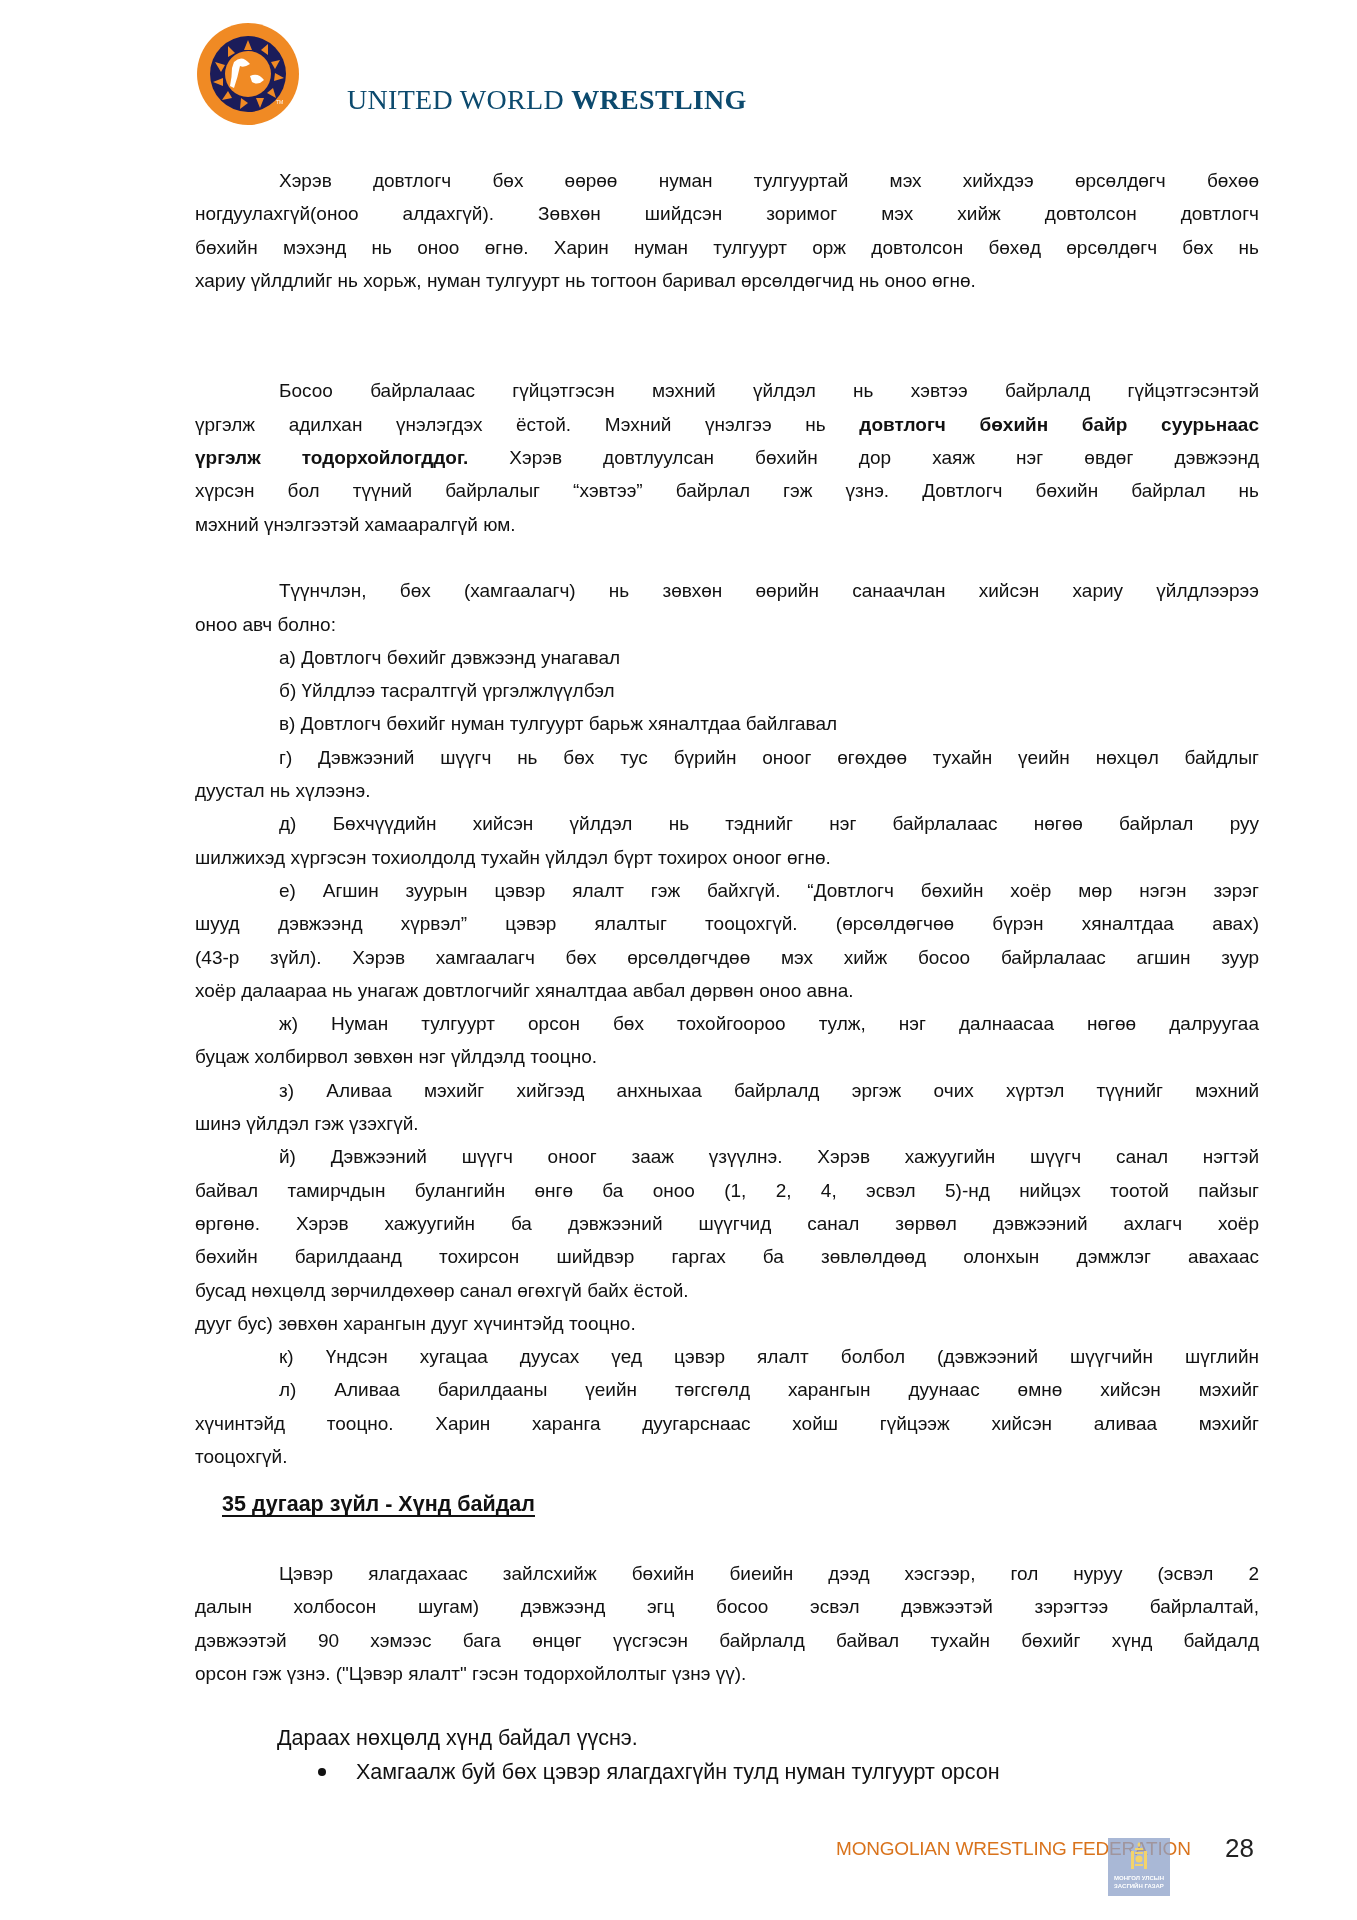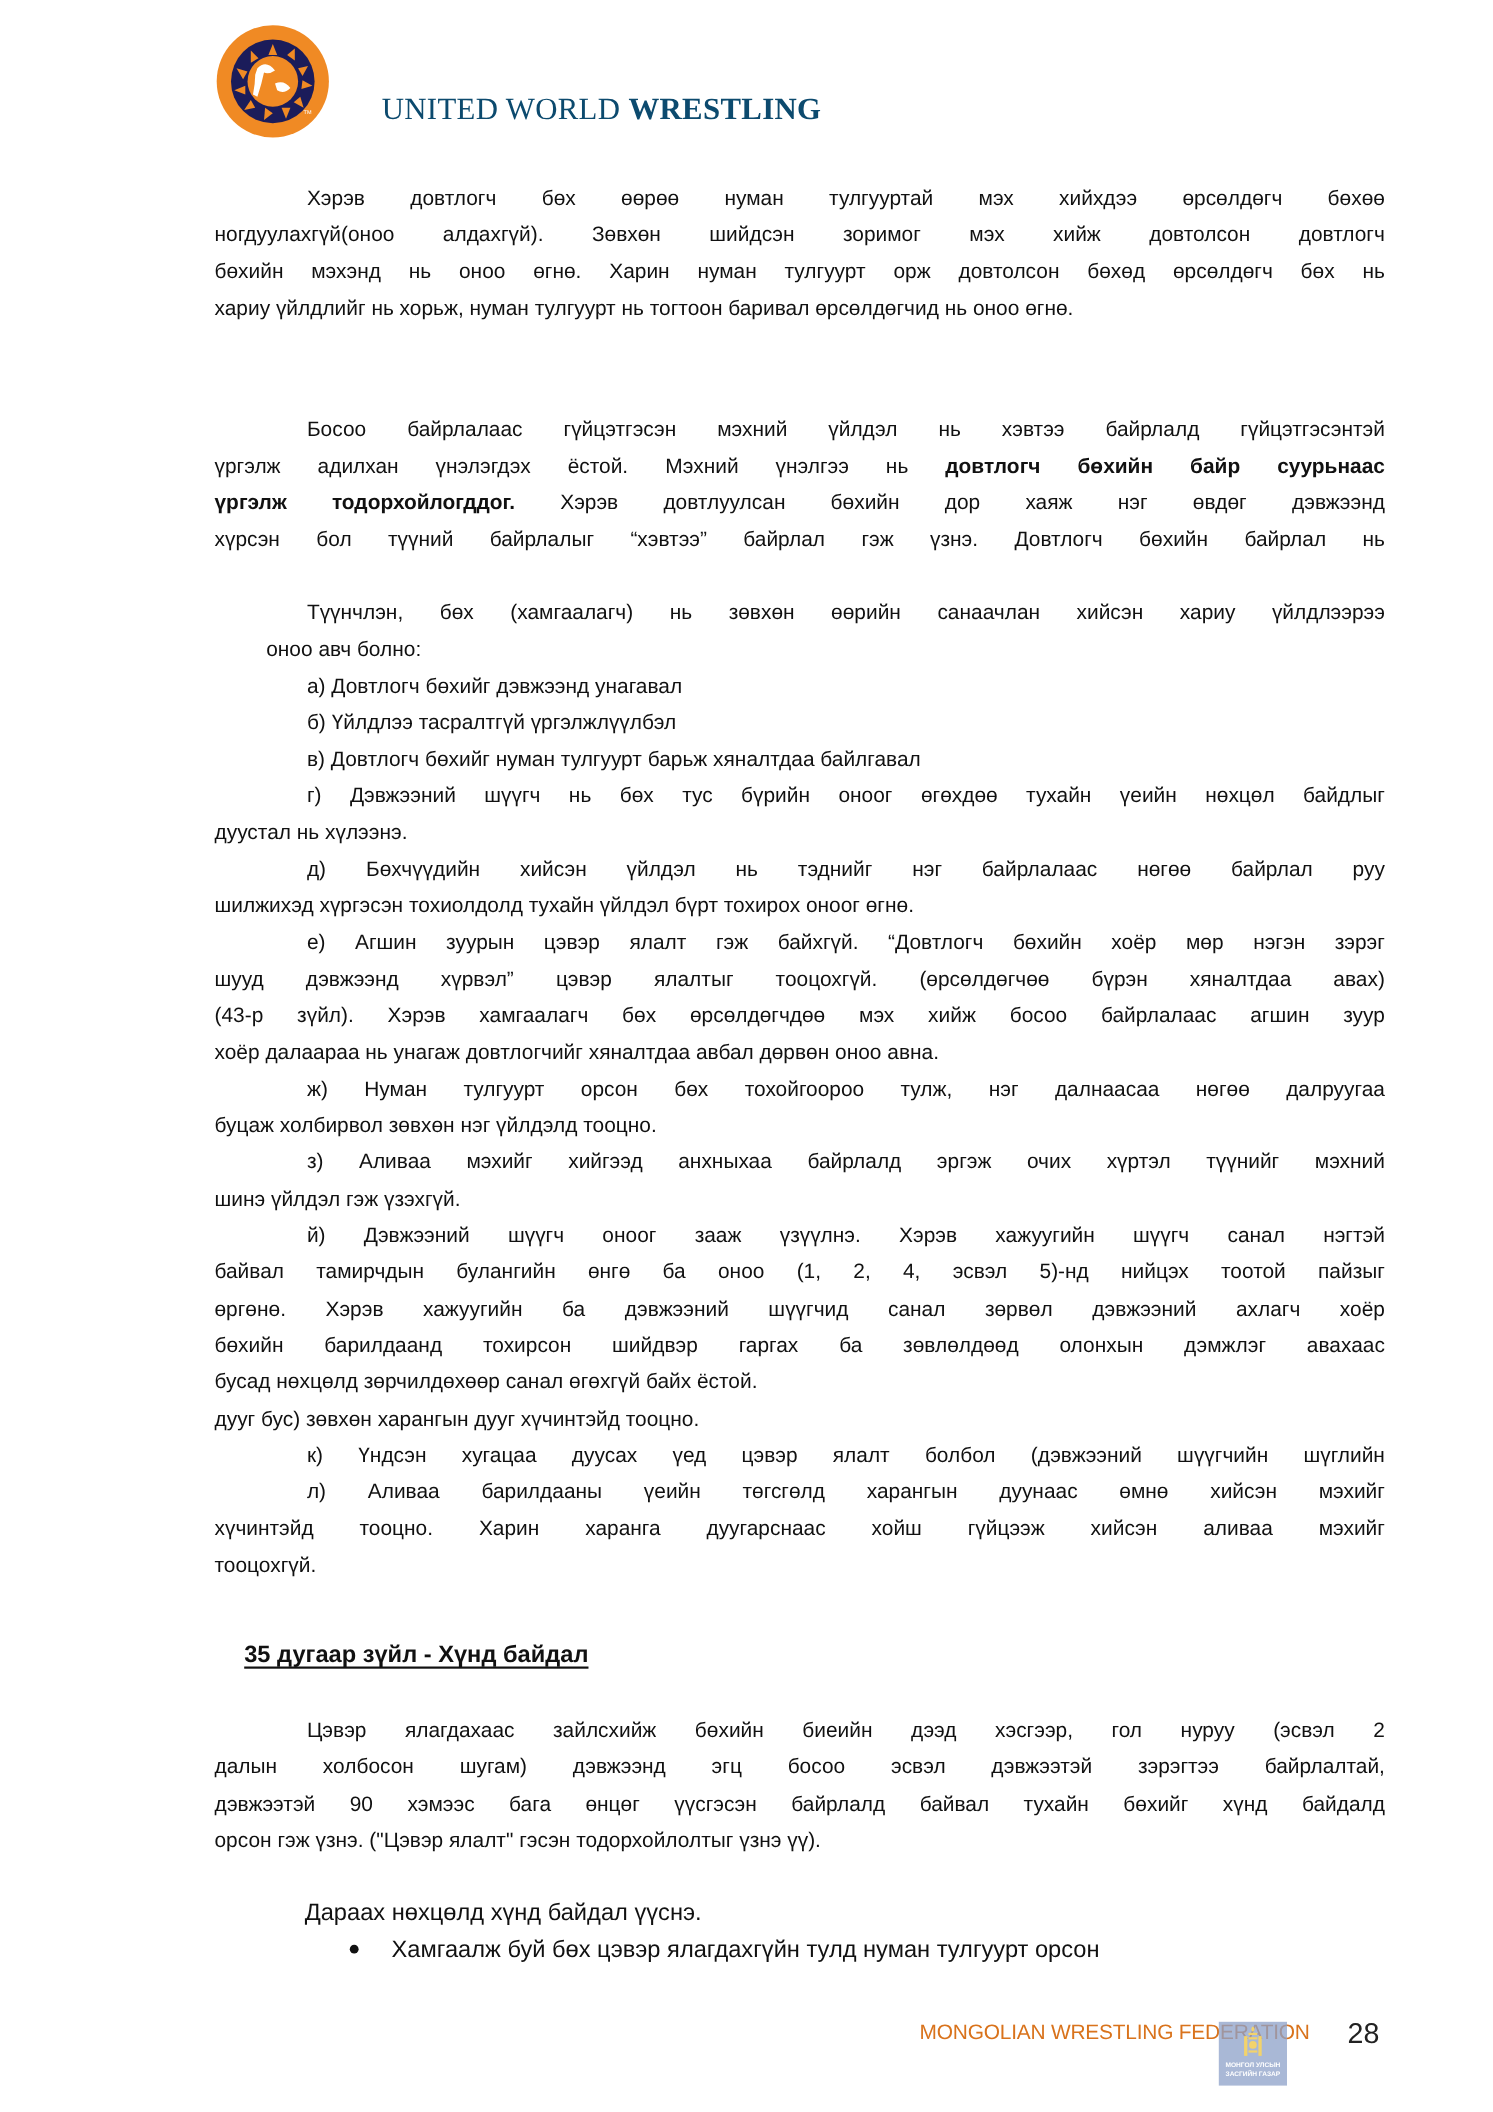--- a/index.html
+++ b/index.html
@@ -60,25 +60,26 @@
     <div class="line" style="white-space: nowrap;">ногдуулахгүй(оноо алдахгүй). Зөвхөн шийдсэн зоримог мэх хийж довтолсон довтлогч</div>
     <div class="line" style="white-space: nowrap;">бөхийн мэхэнд нь оноо өгнө. Харин нуман тулгуурт орж довтолсон бөхөд өрсөлдөгч бөх нь</div>
     <div class="line last" style="white-space: nowrap;">хариу үйлдлийг нь хорьж, нуман тулгуурт нь тогтоон баривал өрсөлдөгчид нь оноо өгнө.</div>
   </div>
   <div class="blank"></div>
   <div>
     <div class="line indent" style="white-space: nowrap; margin-top: 44px;">Босоо байрлалаас гүйцэтгэсэн мэхний үйлдэл нь хэвтээ байрлалд гүйцэтгэсэнтэй</div>
     <div class="line" style="white-space: nowrap;"><span>үргэлж адилхан үнэлэгдэх ёстой. Мэхний үнэлгээ нь </span><span class="bold">довтлогч бөхийн байр суурьнаас</span></div>
     <div class="line" style="white-space: nowrap;"><span class="bold">үргэлж тодорхойлогддог.</span><span> Хэрэв довтлуулсан бөхийн дор хаяж нэг өвдөг дэвжээнд</span></div>
     <div class="line" style="white-space: nowrap;">хүрсэн бол түүний байрлалыг “хэвтээ” байрлал гэж үзнэ. Довтлогч бөхийн байрлал нь</div>
+    <div class="line last" style="white-space: nowrap;">мэхний үнэлгээтэй хамааралгүй юм.</div>
   </div>
   <div class="blank"></div>
   <div>
     <div class="line indent" style="white-space: nowrap;">Түүнчлэн, бөх (хамгаалагч) нь зөвхөн өөрийн санаачлан хийсэн хариу үйлдлээрээ</div>
-    <div class="line last" style="white-space: nowrap; margin-left: 47px;">оноо авч болно:</div>
+    <div class="line last" style="white-space: nowrap;">оноо авч болно:</div>
   </div>
   <div id="items">
       <div>
         <div class="line indent last" style="white-space: nowrap;">а) Довтлогч бөхийг дэвжээнд унагавал</div>
       </div>
       <div>
         <div class="line indent last" style="white-space: nowrap;">б) Үйлдлээ тасралтгүй үргэлжлүүлбэл</div>
       </div>
       <div>
         <div class="line indent last" style="white-space: nowrap;">в) Довтлогч бөхийг нуман тулгуурт барьж хяналтдаа байлгавал</div>

